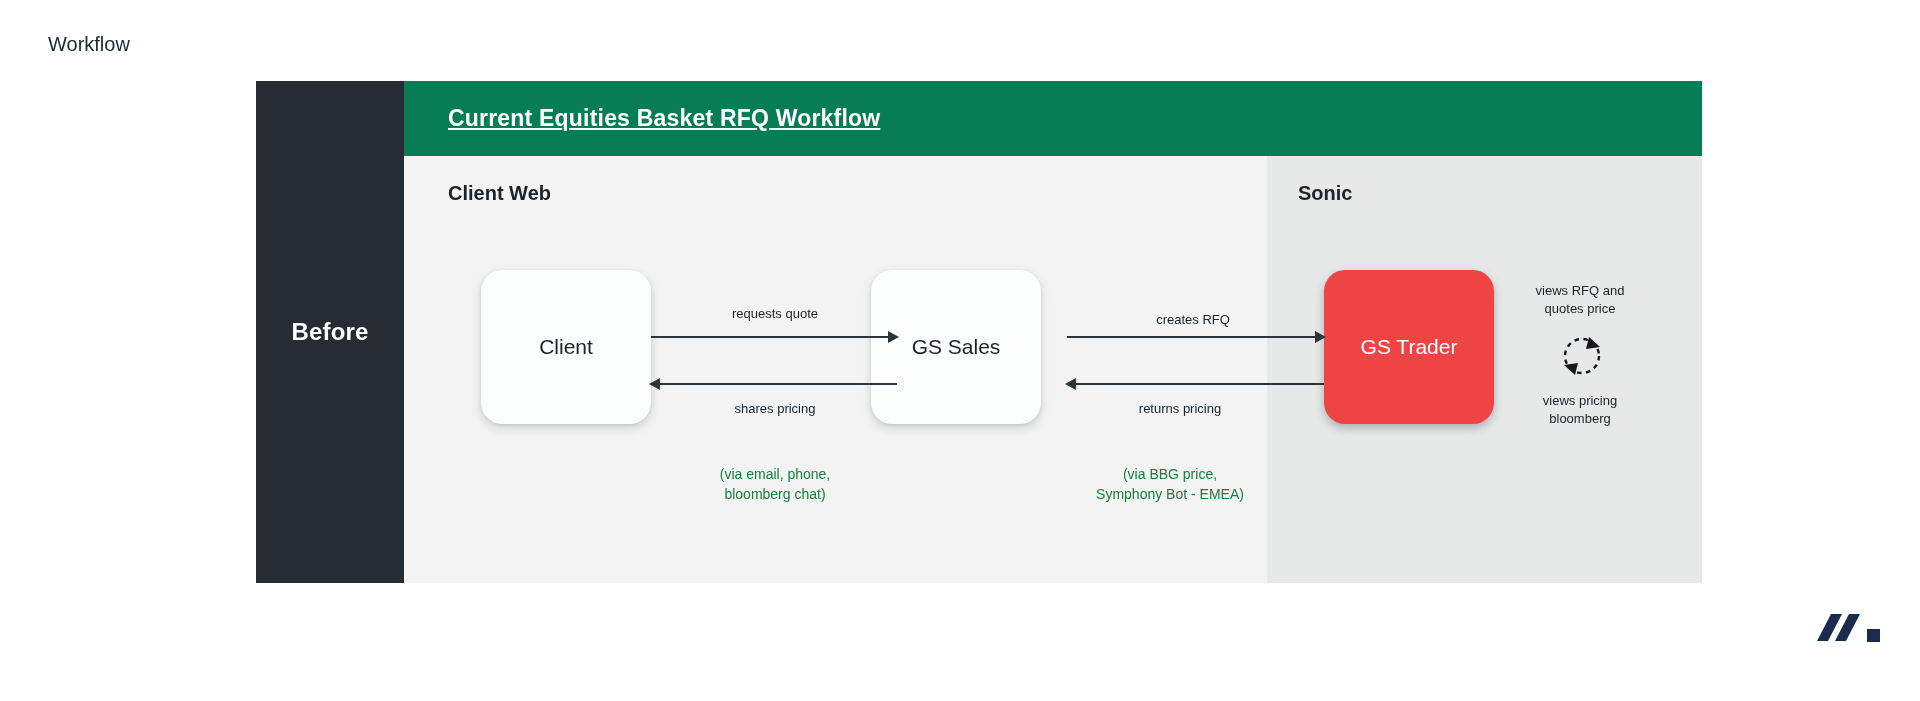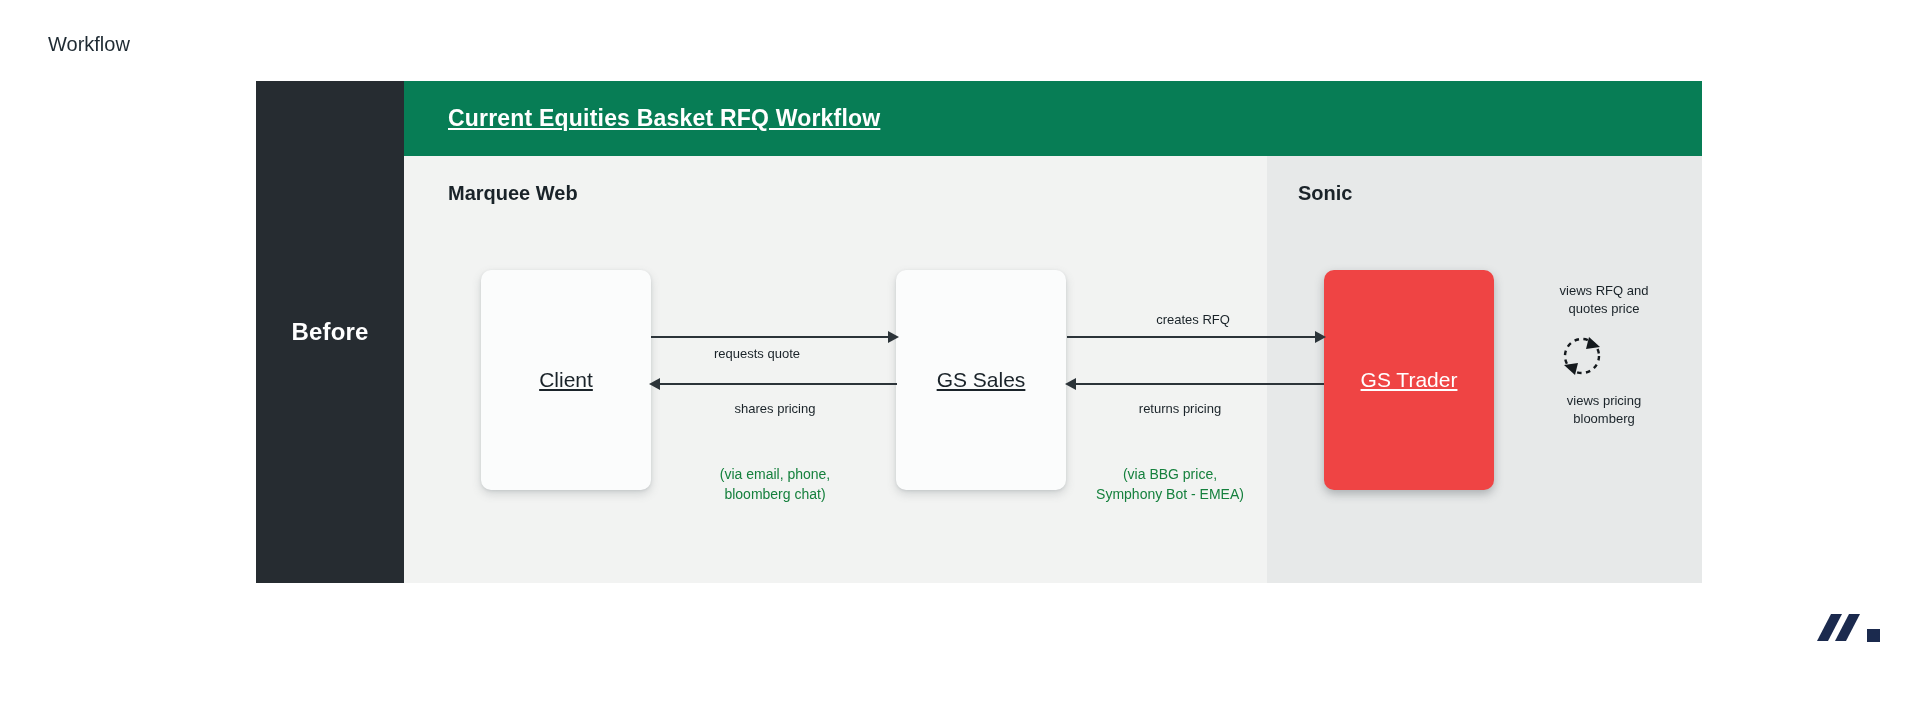--- a/index.html
+++ b/index.html
@@ -47,29 +47,29 @@
     background:#e7e9e9;
   }
   .section-label{
     position:absolute;top:26px;
     font-weight:bold;font-size:20px;color:#1a2329;
   }
   .marquee-label{left:44px;}
   .sonic-label{left:894px;}
   .node{
     position:absolute;top:114px;
-    width:170px;height:220px;
+    width:170px;height:154px;
     background:#fbfcfc;
-    border-radius:10px;
+    border-radius:21px;
     box-shadow:0 4px 10px rgba(90,100,105,.22), 0 1px 3px rgba(90,100,105,.15);
     display:flex;align-items:center;justify-content:center;
-    font-size:21px;color:#1a2329;text-decoration:underline;
+    font-size:21px;color:#1a2329;
   }
   .node-client{left:77px;}
-  .node-gs-sales{left:492px;}
+  .node-gs-sales{left:467px;}
   .node-gs-trader{
     left:920px;background:#ef4444;color:#ffffff;
     box-shadow:0 4px 10px rgba(60,70,75,.35);
   }
   .arrow{position:absolute;height:2px;background:#2c3439;}
   .arrow .head-right{
     position:absolute;right:-2px;top:-5px;width:0;height:0;
     border-left:11px solid #2c3439;
     border-top:6px solid transparent;border-bottom:6px solid transparent;
   }
@@ -84,21 +84,20 @@
   }
   .footnote{
     position:absolute;transform:translateX(-50%);
     font-size:14px;color:#15803d;text-align:center;line-height:20px;
     white-space:nowrap;
   }
   .trader-note{
     position:absolute;transform:translateX(-50%);
     font-size:13px;color:#1a2329;text-align:center;line-height:18px;
     white-space:nowrap;
-    margin-left:24px;
   }
   .cycle-icon{position:absolute;left:1156px;top:178px;width:44px;height:44px;}
   .logo{position:absolute;left:1817px;top:608px;width:70px;height:38px;}
 </style>
 </head>
 <body>
 
 <div class="page-title">Workflow</div>
 
 <div class="diagram">
@@ -110,37 +109,37 @@
   <div class="main">
 
     <div class="header">
       <span>Current Equities Basket RFQ Workflow</span>
     </div>
 
     <div class="body">
 
       <div class="sonic-bg"></div>
 
-      <div class="section-label marquee-label">Marquee Web</div>
+      <div class="section-label marquee-label">Client Web</div>
       <div class="section-label sonic-label">Sonic</div>
 
       <div class="node node-client">
         <span>Client</span>
       </div>
       <div class="node node-gs-sales">
         <span>GS Sales</span>
       </div>
       <div class="node node-gs-trader">
         <span>GS Trader</span>
       </div>
 
       <div class="arrow" style="left:247px;top:180px;width:246px;">
         <div class="head-right"></div>
       </div>
-      <div class="arrow-label" style="left:353px;top:150px;margin-top:40px;">requests quote</div>
+      <div class="arrow-label" style="left:371px;top:150px;">requests quote</div>
 
       <div class="arrow" style="left:247px;top:227px;width:246px;">
         <div class="head-left"></div>
       </div>
       <div class="arrow-label" style="left:371px;top:245px;">shares pricing</div>
 
       <div class="arrow" style="left:663px;top:180px;width:257px;">
         <div class="head-right"></div>
       </div>
       <div class="arrow-label" style="left:789px;top:150px;margin-top:6px;">creates RFQ</div>

